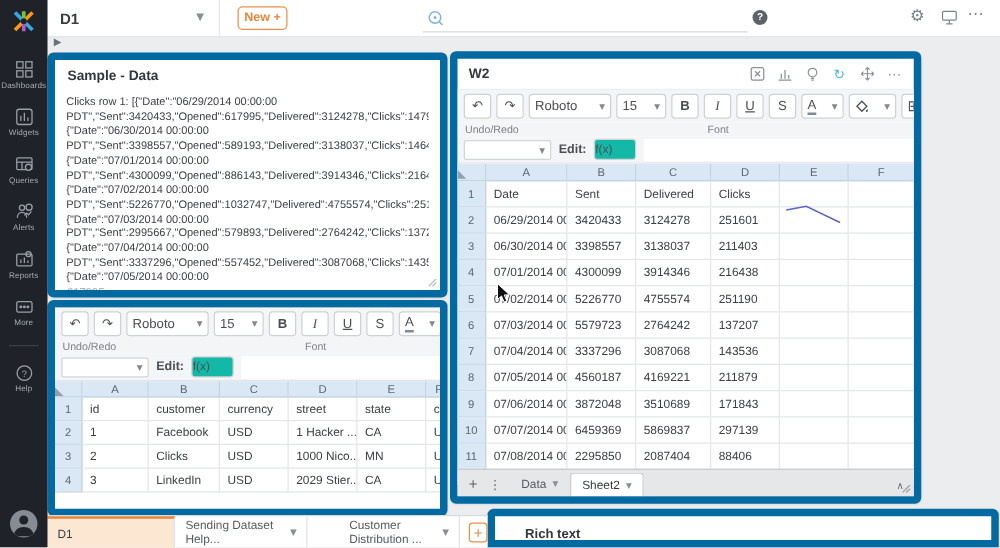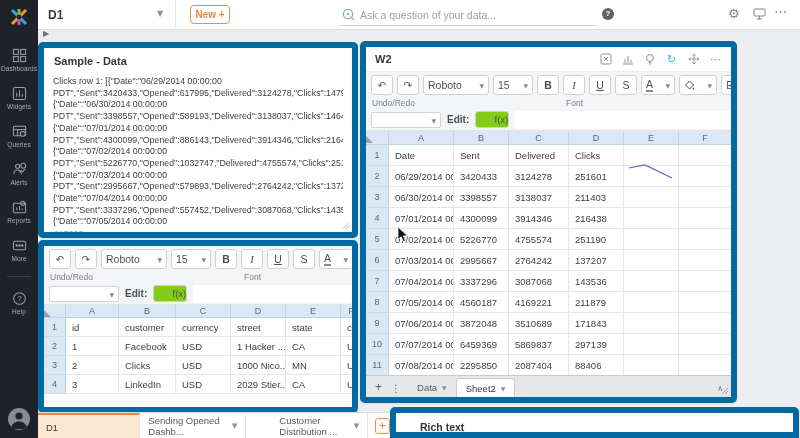--- a/index.html
+++ b/index.html
@@ -55,21 +55,21 @@
   .tsel { display:inline-flex; align-items:center; justify-content:space-between; gap:4px; }
   .tsel .car { font-size:6px; color:#888; }
   .aline { display:inline-block; border-bottom:2px solid #7c8aa0; line-height:11px; }
   .tlabels { background:#f4f5f6; height:11px; position:relative; font-size:8.5px; color:#7d8288; }
   .tlabels .l1 { position:absolute; left:6px; top:0; }
   .tlabels .l2 { position:absolute; left:200px; top:0; }
   .editrow { background:#f4f5f6; height:22px; display:flex; align-items:center; gap:6px; padding:0 0 0 5px; border-bottom:1px solid #e2e4e6; }
   .esel { width:70px; height:16px; background:#fff; border:1px solid #d3d5d8; border-radius:2px; position:relative; cursor:pointer; }
   .esel .car { position:absolute; right:4px; top:4px; font-size:6px; color:#888; }
   .elab { font-size:10px; font-weight:bold; color:#4a4e52; }
-  .fxbtn { width:34px; height:17px; background:#84cc16; border:1px solid #cfd2d5; border-radius:3px; font-size:9.5px; color:#4a4e52; text-align:right; line-height:15px; cursor:pointer; }
+  .fxbtn { width:34px; height:17px; background:#14b8a6; border:1px solid #cfd2d5; border-radius:3px; font-size:9.5px; color:#4a4e52; text-align:left; line-height:15px; cursor:pointer; }
   .einput { flex:1; height:18px; background:#fff; border:none; outline:none; margin-right:0; font-size:10px; }
 
   
   .sheet { position:relative; background:#fff; overflow:hidden; }
   .shr { display:flex; background:#d9e8f4; }
   .shc { flex:none; border-right:1px solid #c2d3e2; border-bottom:1px solid #c2d3e2; font-size:9px; color:#5b6770; display:flex; align-items:center; justify-content:center; background:#d9e8f4; overflow:hidden; }
   .shc .tri { width:0; height:0; border-bottom:7px solid #93a1ac; border-right:7px solid transparent; margin-right:auto; margin-top:4px; }
   .srow { display:flex; }
   .snum { flex:none; background:#d9e8f4; border-right:1px solid #c2d3e2; border-bottom:1px solid #cfdce8; font-size:9px; color:#5b6770; display:flex; align-items:center; justify-content:center; }
   .scell { flex:none; border-right:1px solid #e4e6e8; border-bottom:1px solid #e4e6e8; font-size:9.5px; color:#3c4043; display:flex; align-items:center; padding-left:6px; white-space:nowrap; overflow:hidden; }
@@ -191,21 +191,20 @@
 <div id="topbar">
   <span id="tb-dash">D1</span>
   <span id="tb-chev" class="g">▼</span>
   <span class="tb-sep"></span>
   <div id="new-btn">New +</div>
   <svg id="zia-icon" viewBox="0 0 15 15">
     <circle cx="7" cy="7" r="4.6" stroke="#7fb3d5" fill="none" stroke-width="1.2"></circle>
     <circle cx="7" cy="7" r="1.2" fill="#7fb3d5"></circle>
     <path d="M10.5 10.5 L13 13" stroke="#7fb3d5" stroke-width="1.2"></path>
   </svg>
-  <input id="search-input" placeholder="Ask a question of your data..." style="">
   <div id="search-underline"></div>
   <div id="help-badge">?</div>
   <span class="tb-icon g" style="left:690px;">⚙</span>
   <span class="tb-icon" style="left:715px; top:8px;">
     <svg width="13" height="12" viewBox="0 0 13 12">
         <rect x="1" y="1" width="11" height="7" rx="1" stroke="#7e8388" fill="none"></rect>
         <line x1="6.5" y1="8" x2="6.5" y2="11" stroke="#7e8388"></line>
         <line x1="4" y1="11" x2="9" y2="11" stroke="#7e8388"></line>
       </svg>
   </span>
@@ -457,21 +456,21 @@
         <div class="scell" style="width: 65px;">07/02/2014 00...</div>
         <div class="scell" style="width: 55px;">5226770</div>
         <div class="scell" style="width: 60px;">4755574</div>
         <div class="scell" style="width: 55px;">251190</div>
         <div class="scell" style="width: 55px;"></div>
         <div class="scell" style="width: 53px;"></div>
       </div>
       <div class="srow" style="height: 21px;">
         <div class="snum" style="width: 23px;">6</div>
         <div class="scell" style="width: 65px;">07/03/2014 00...</div>
-        <div class="scell" style="width: 55px;">2995667</div>
+        <div class="scell" style="width: 55px;">5579723</div>
         <div class="scell" style="width: 60px;">2764242</div>
         <div class="scell" style="width: 55px;">137207</div>
         <div class="scell" style="width: 55px;"></div>
         <div class="scell" style="width: 53px;"></div>
       </div>
       <div class="srow" style="height: 21px;">
         <div class="snum" style="width: 23px;">7</div>
         <div class="scell" style="width: 65px;">07/04/2014 00...</div>
         <div class="scell" style="width: 55px;">3337296</div>
         <div class="scell" style="width: 60px;">3087068</div>
@@ -550,21 +549,21 @@
 
 <div id="richtext-panel" class="panel">
   <div class="ptitle">Rich text</div>
 </div>
 
 <div id="tabstrip">
   <span class="dtab active">
       <span>D1</span>
     </span>
   <span class="dtab" style="width:114px;">
-      <span>Sending Opened Dashb...</span>
+      <span>Sending Dataset Help...</span>
       <span class="car g">▼</span>
     </span>
   <span class="dtab" style="width:104px;margin-left:25px;">
       <span>Customer Distribution ...</span>
       <span class="car g">▼</span>
     </span>
   <span id="dtab-add">+</span>
 </div>
 
 <svg id="cursor" width="12" height="17" viewBox="0 0 12 17">

